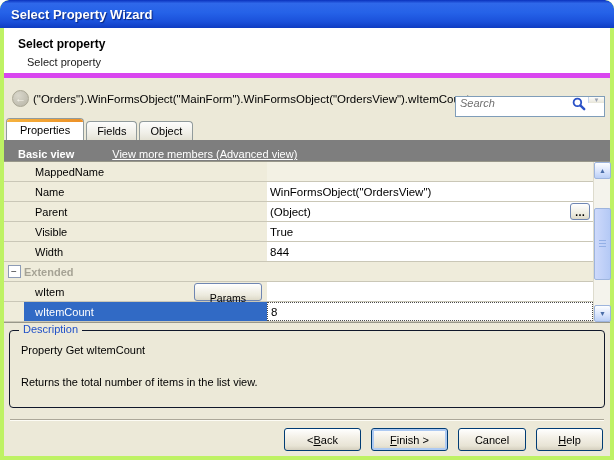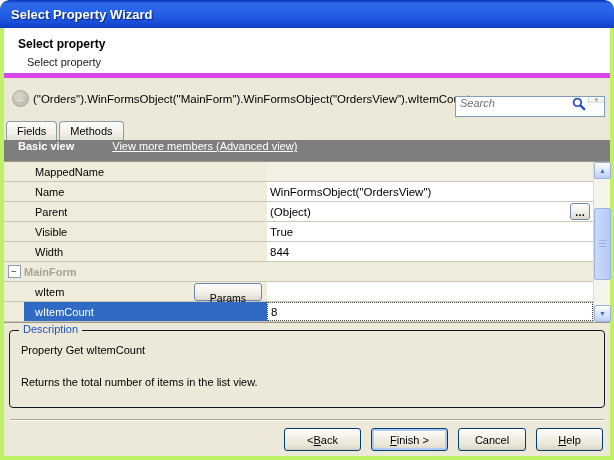--- a/index.html
+++ b/index.html
@@ -42,21 +42,21 @@
   .tabs { position:absolute; top:90px; left:2px; height:22px; display:flex; align-items:flex-end; }
   .tab { position:relative; height:19px; padding:8px 10px; display:flex; align-items:center;
          background:linear-gradient(#fdfdfc,#f0efe8 60%,#e4e2d5); border:1px solid #919b9c;
          border-bottom:none; border-radius:4px 4px 0 0; margin-right:2px; font-size:11px; }
   .tab.active { height:22px; background:#fff; z-index:2; padding:0 13px; overflow:hidden; }
   .tab.active::before { content:""; position:absolute; top:0; left:0; right:0; height:3px;
                         background:linear-gradient(90deg,#f6b33e,#ec9027); }
 
   
   .viewbar { position:absolute; top:112px; left:0; width:100%; height:28px; background:#7e7e7e;
-             display:flex; color:#fff; }
+             display:flex; align-items:center; color:#fff; }
   .vb-title { font-weight:bold; margin-left:14px; }
   .vb-link  { margin-left:38px; text-decoration:underline; color:#fff; cursor:pointer; }
 
   
   .grid { position:absolute; top:133px; left:0; width:100%; height:162px; background:#fff;
           border-top:1px solid #98978a; border-bottom:1px solid #98978a; }
   .grid-rows { position:absolute; top:0; left:0; right:17px; bottom:0; overflow:hidden; }
   .grid-row { display:flex; height:20px; border-bottom:1px solid #cac7b7; }
   .cell-gutter { width:20px; background:#efecdb; display:flex; align-items:center; justify-content:center; }
   .cell-name { width:243px; background:#efecdb; display:flex; align-items:center; padding-left:11px; }
@@ -135,25 +135,28 @@
             <line x1="8.4" y1="8.4" x2="12.2" y2="12.2" stroke="#2b52c8" stroke-width="2.4" stroke-linecap="round"></line>
           </svg>
         </span>
         <span class="search-drop">
           <span>▼</span>
         </span>
       </div>
     </div>
 
     <div class="tabs">
+      <div class="tab active">
+        <span>Properties</span>
+      </div>
       <div class="tab">
         <span>Fields</span>
       </div>
       <div class="tab">
-        <span>Methods</span>
+        <span>Object</span>
       </div>
     </div>
 
     <div class="viewbar">
       <span class="vb-title">Basic view</span>
       <span class="vb-link">View more members (Advanced view)</span>
     </div>
 
     <div class="grid">
       <div class="grid-rows">
@@ -200,21 +203,21 @@
               <span>Width</span>
             </div>
             <div class="cell-value">
               <span>844</span>
             </div>
           </div>
           <div class="grid-row group">
             <div class="cell-gutter">
               <span class="collapse-box">−</span>
             </div>
-            <div class="group-cell">MainForm</div>
+            <div class="group-cell">Extended</div>
           </div>
           <div class="grid-row">
             <div class="cell-gutter"></div>
             <div class="cell-name">
               <span>wItem</span>
               <button class="mini-btn params-btn">Params</button>
             </div>
             <div class="cell-value">
               <span></span>
             </div>

